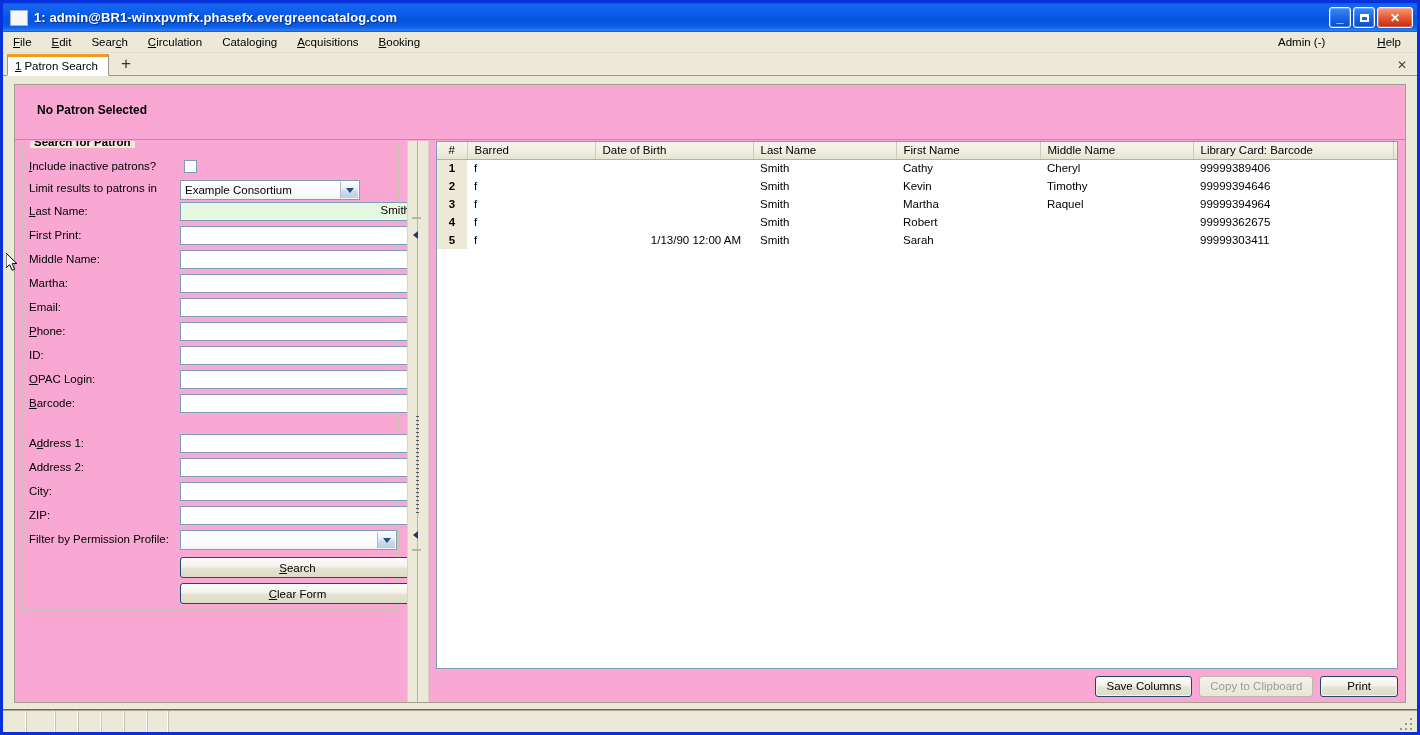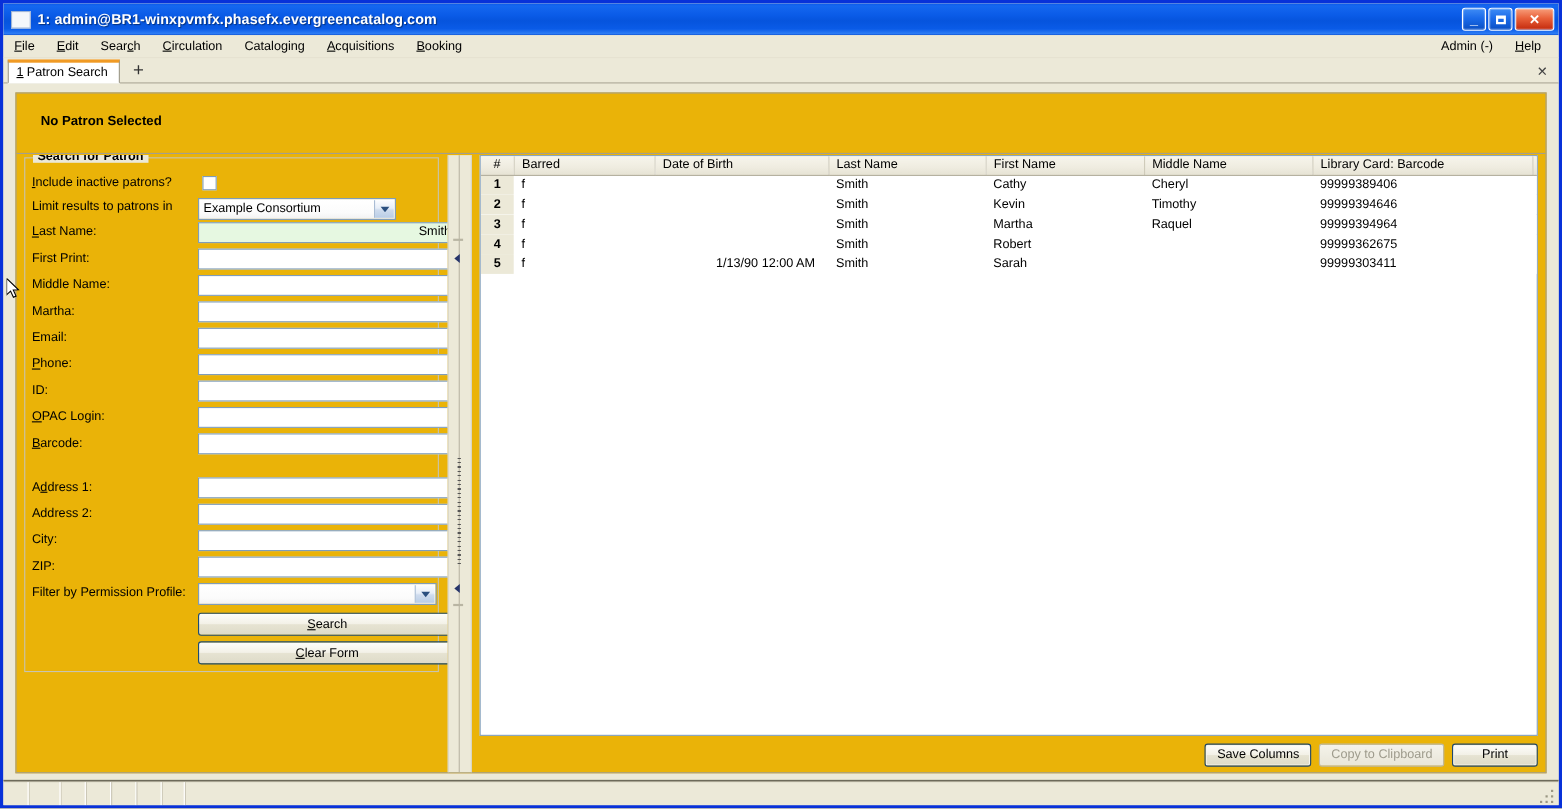--- a/index.html
+++ b/index.html
@@ -80,21 +80,21 @@
     border-bottom: 1px solid #e4e0cf;
   }
   .menu-item {
     padding: 2px 10px;
     font-size: 11.5px;
     color: #000;
     white-space: nowrap;
     cursor: default;
   }
   .menu-item u { text-decoration: underline; }
-  .menu-right { margin-left: auto; display: flex; align-items: flex-end; padding-right: 6px; }
+  .menu-right { margin-left: auto; display: flex; align-items: flex-end; padding-right: 6px; gap: 32px; }
 
   
   .tabbar {
     position: absolute; top: 50px; left: 0;
     width: 1414px; height: 23px;
     background: #ece9d8;
     border-bottom: 1px solid #9a9684;
     display: flex; align-items: flex-end;
     box-sizing: border-box;
   }
@@ -129,21 +129,21 @@
   .content {
     position: absolute; top: 73px; left: 0;
     width: 1414px; height: 633px;
     background: #ece9d8;
     box-sizing: border-box;
     padding: 8px 11px 0 11px;
   }
   .panelframe {
     width: 100%; height: 619px;
     border: 1px solid #a39f8d;
-    background: #eab308;
+    background: #f9a8d4;
     box-sizing: border-box;
     position: relative;
   }
 
   
   .patron-head {
     height: 55px;
     border-bottom: 1px solid #a39f8d;
     position: relative;
     box-sizing: border-box;

